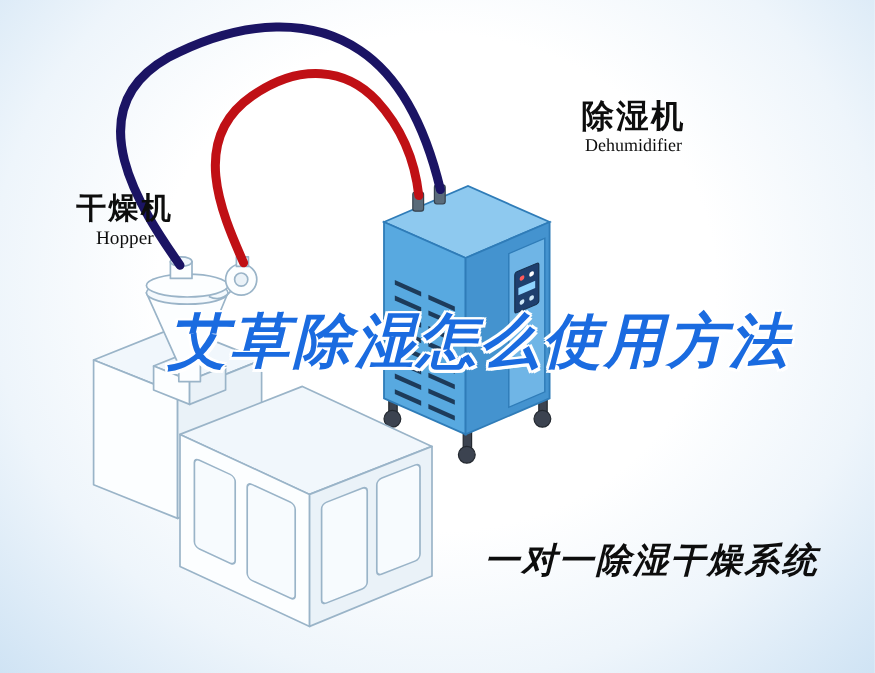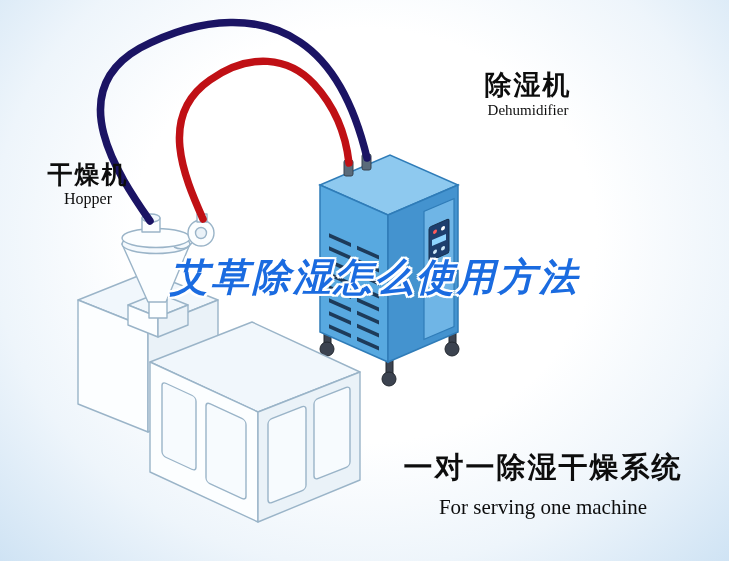--- a/index.html
+++ b/index.html
@@ -6,32 +6,32 @@
   body{
     width:729px;height:561px;overflow:hidden;position:relative;
     font-family:"Liberation Sans",sans-serif;
     background:radial-gradient(ellipse at 50% 42%, #ffffff 45%, #eef5fb 72%, #cfe3f4 100%);
   }
   .stage{position:absolute;inset:0;}
   svg{position:absolute;left:0;top:0;}
   .label{position:absolute;text-align:center;color:#0d0d0d;}
   .label .cn{font-weight:bold;font-size:25px;letter-spacing:2px;line-height:1.15;}
   .label .en{font-family:"Liberation Serif",serif;font-size:16px;line-height:1.25;}
-  .label-hopper{left:24px;top:160px;width:128px;}
-  .label-dehum{left:448px;top:70px;width:160px;}
+  .label-hopper{left:40px;top:160px;width:128px;}
+  .label-dehum{left:448px;top:82px;width:160px;}
   .label-dehum .cn{font-size:27px;}
   .label-dehum .en{font-size:15px;}
   .title-overlay{
     position:absolute;left:140px;top:252px;width:470px;text-align:center;
-    font-size:38px;font-weight:bold;font-style:italic;color:#1a6be0;letter-spacing:3px;
+    font-size:49px;font-weight:bold;font-style:italic;color:#1a6be0;letter-spacing:3px;
     text-shadow:-2px -2px 0 #fff,2px -2px 0 #fff,-2px 2px 0 #fff,2px 2px 0 #fff,
                  0 -2px 0 #fff,0 2px 0 #fff,-2px 0 0 #fff,2px 0 0 #fff;
     white-space:nowrap;
   }
-  .caption{position:absolute;left:396px;top:448px;width:294px;text-align:center;color:#0d0d0d;}
+  .caption{position:absolute;left:396px;top:448px;width:294px;text-align:center;color:#0d0d0d;font-style:italic;}
   .caption .cn{font-size:29px;font-weight:bold;letter-spacing:2px;white-space:nowrap;}
   .caption .en{font-family:"Liberation Serif",serif;font-size:21px;margin-top:7px;}
 </style>
 </head>
 <body>
 
 <div class="stage">
 
   <svg width="729" height="561" viewBox="0 0 729 561">
 
@@ -139,16 +139,15 @@
 
   <div class="label label-dehum">
     <div class="cn">除湿机</div>
     <div class="en">Dehumidifier</div>
   </div>
 
   <div class="title-overlay">艾草除湿怎么使用方法</div>
 
   <div class="caption">
     <div class="cn">一对一除湿干燥系统</div>
-    <div class="en">For serving one machine</div>
   </div>
 
 </div>
 
 </body></html>

